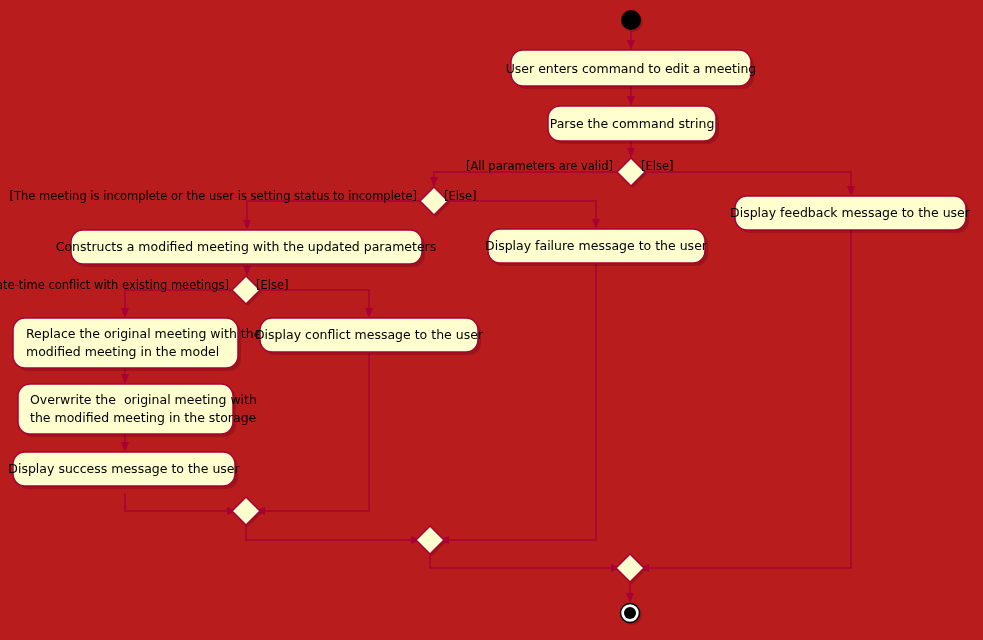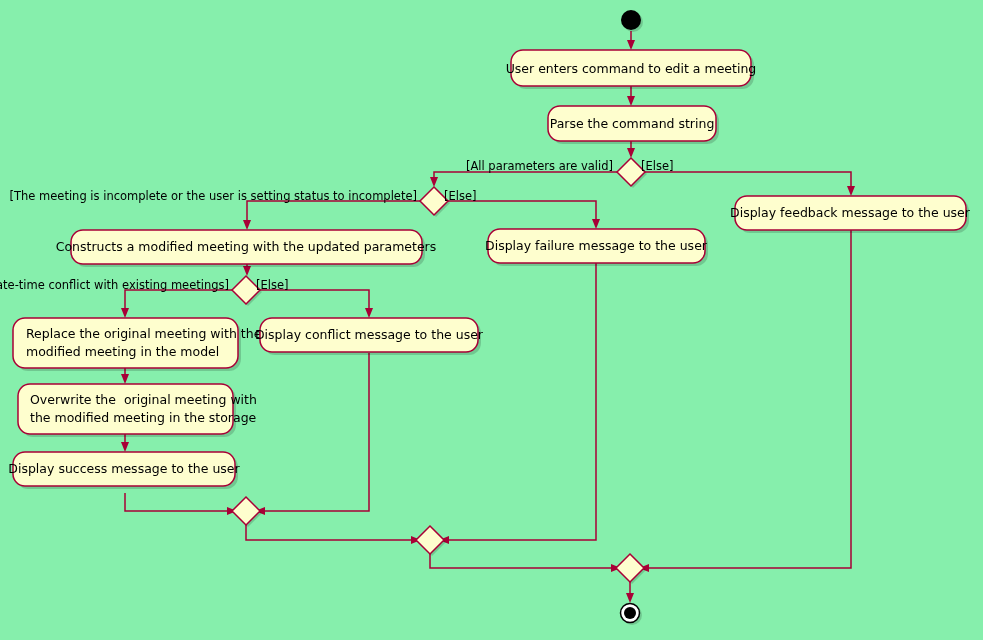--- a/index.html
+++ b/index.html
@@ -11,21 +11,21 @@
   body {
     width: 983px;
     height: 640px;
     overflow: hidden;
     font-family: "DejaVu Sans", sans-serif;
   }
   #diagram-root {
     position: relative;
     width: 983px;
     height: 640px;
-    background: #86efac;
+    background: #b91c1c;
   }
   svg#activity-svg {
     display: block;
     width: 983px;
     height: 640px;
   }
   .node-box {
     fill: #FEFECE;
     stroke: #A80036;
     stroke-width: 1.5;

